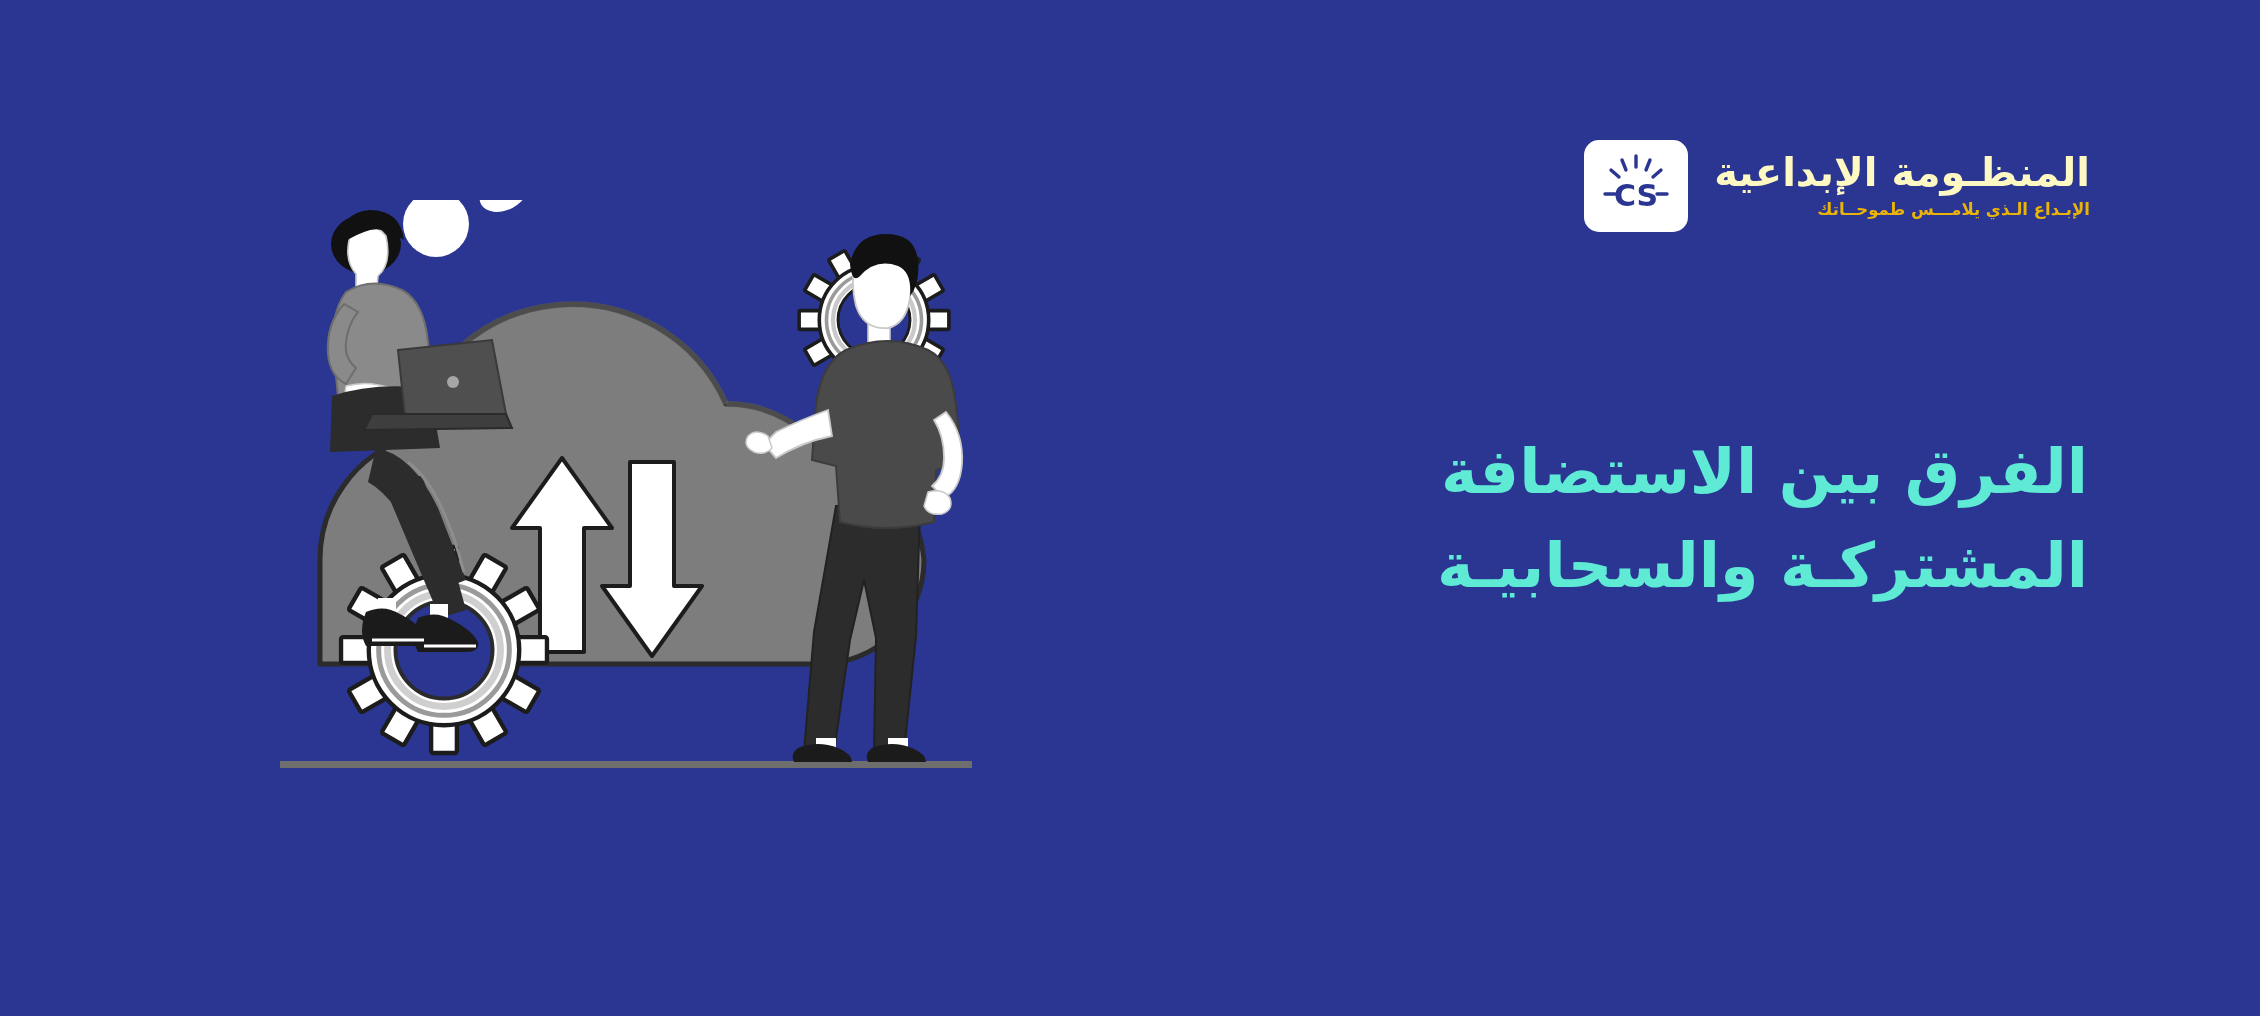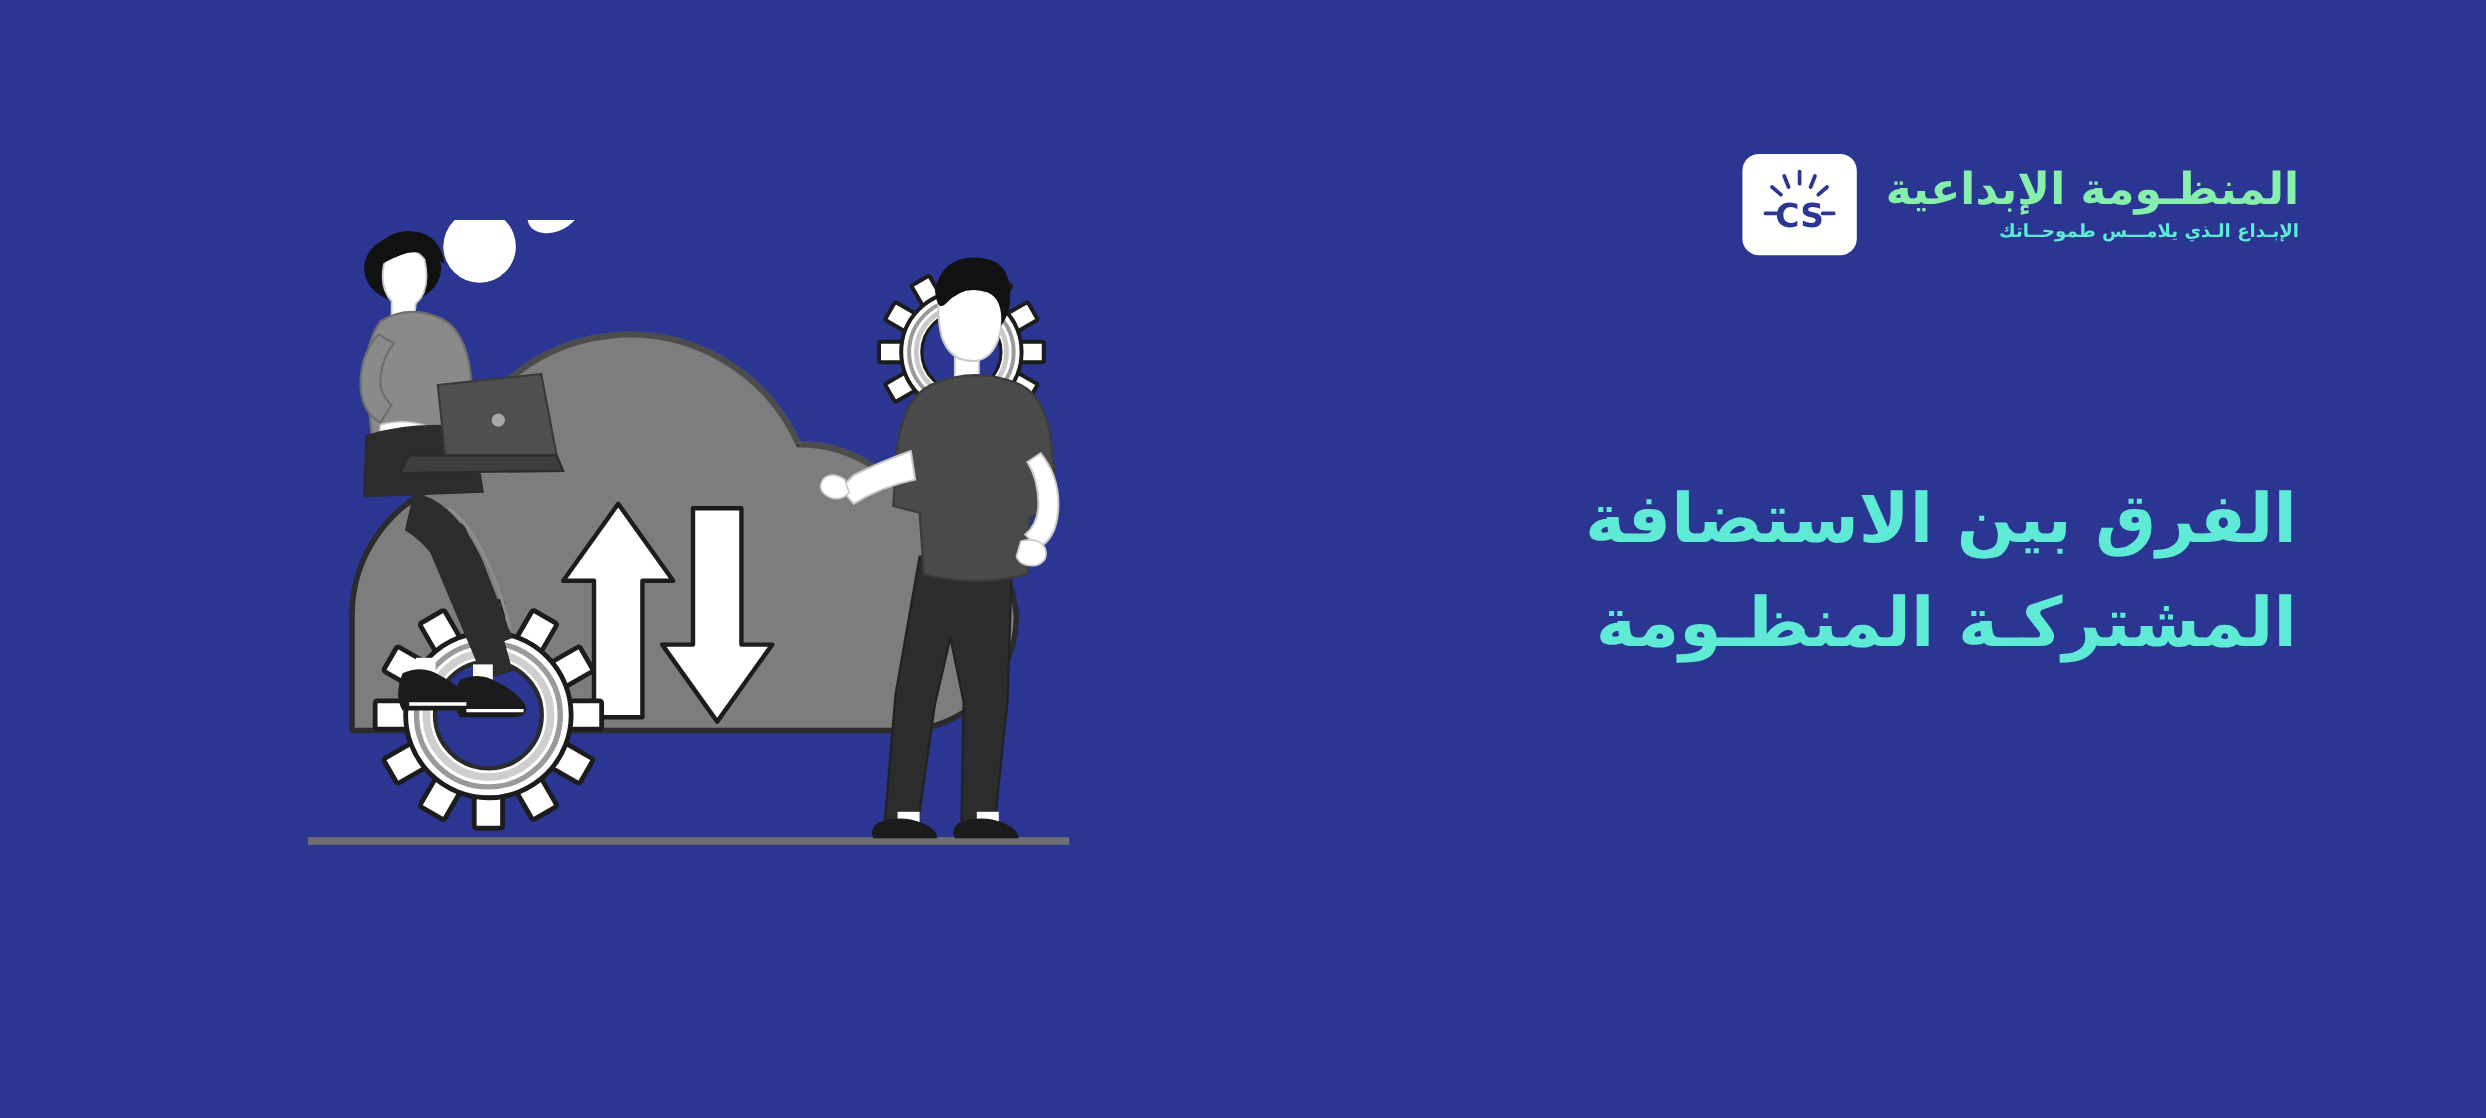--- a/index.html
+++ b/index.html
@@ -52,30 +52,30 @@
 
   .logo-words {
     display:flex;
     flex-direction:column;
     align-items:flex-start;
     justify-content:center;
     direction:rtl;
   }
 
   .logo-title {
-    color:#86efac;
+    color:#fef9c3;
     font-size:40px;
     font-weight:700;
     line-height:1.18;
     letter-spacing:0px;
     white-space:nowrap;
   }
 
   .logo-tagline {
-    color:#5eead4;
+    color:#eab308;
     font-size:16.5px;
     font-weight:600;
     line-height:1.5;
     margin-top:2px;
     white-space:nowrap;
   }
 
   
   .headline {
     position:absolute;
@@ -243,16 +243,16 @@
 
     <div class="logo-words">
       <div class="logo-title">المنظـومة الإبداعية</div>
       <div class="logo-tagline">الإبـداع الـذي يلامـــس طموحــاتك</div>
     </div>
 
   </div>
 
   <h1 class="headline">
     <span class="headline-line">الفرق بين الاستضافة</span>
-    <span class="headline-line">المشتركـة المنظـومة</span>
+    <span class="headline-line">المشتركـة والسحابيـة</span>
   </h1>
 
 </div>
 
 </body></html>

